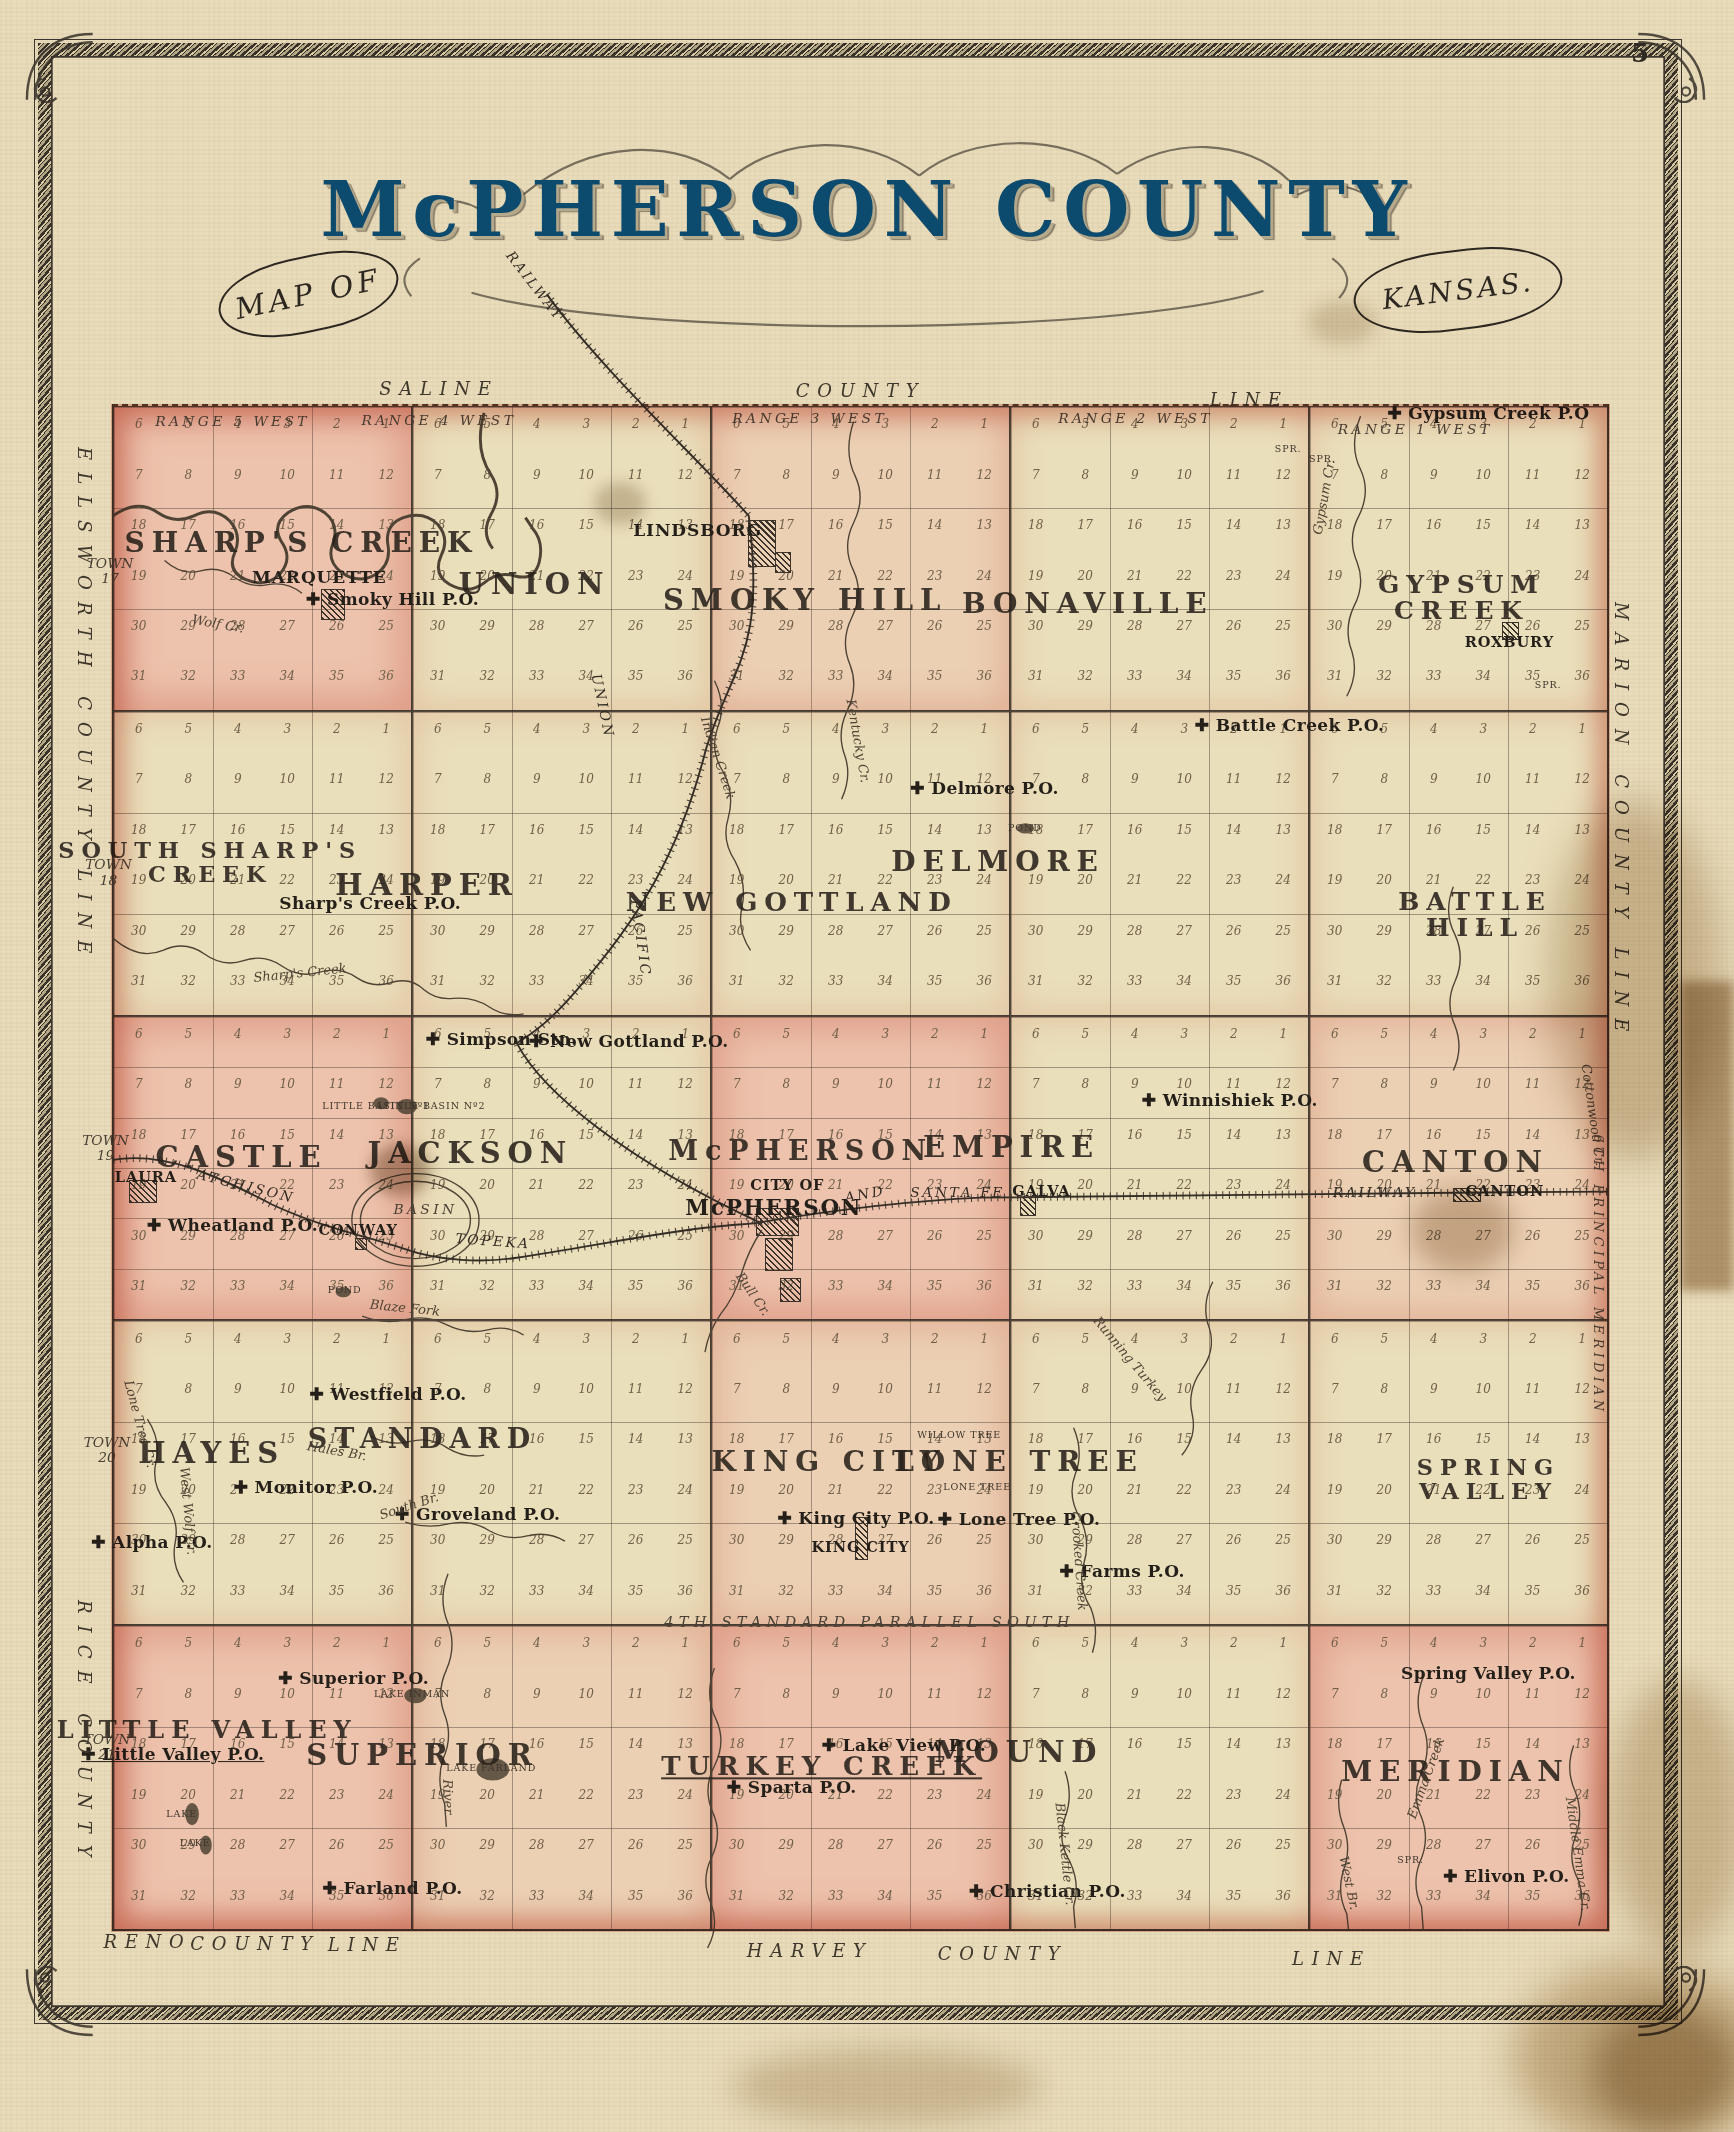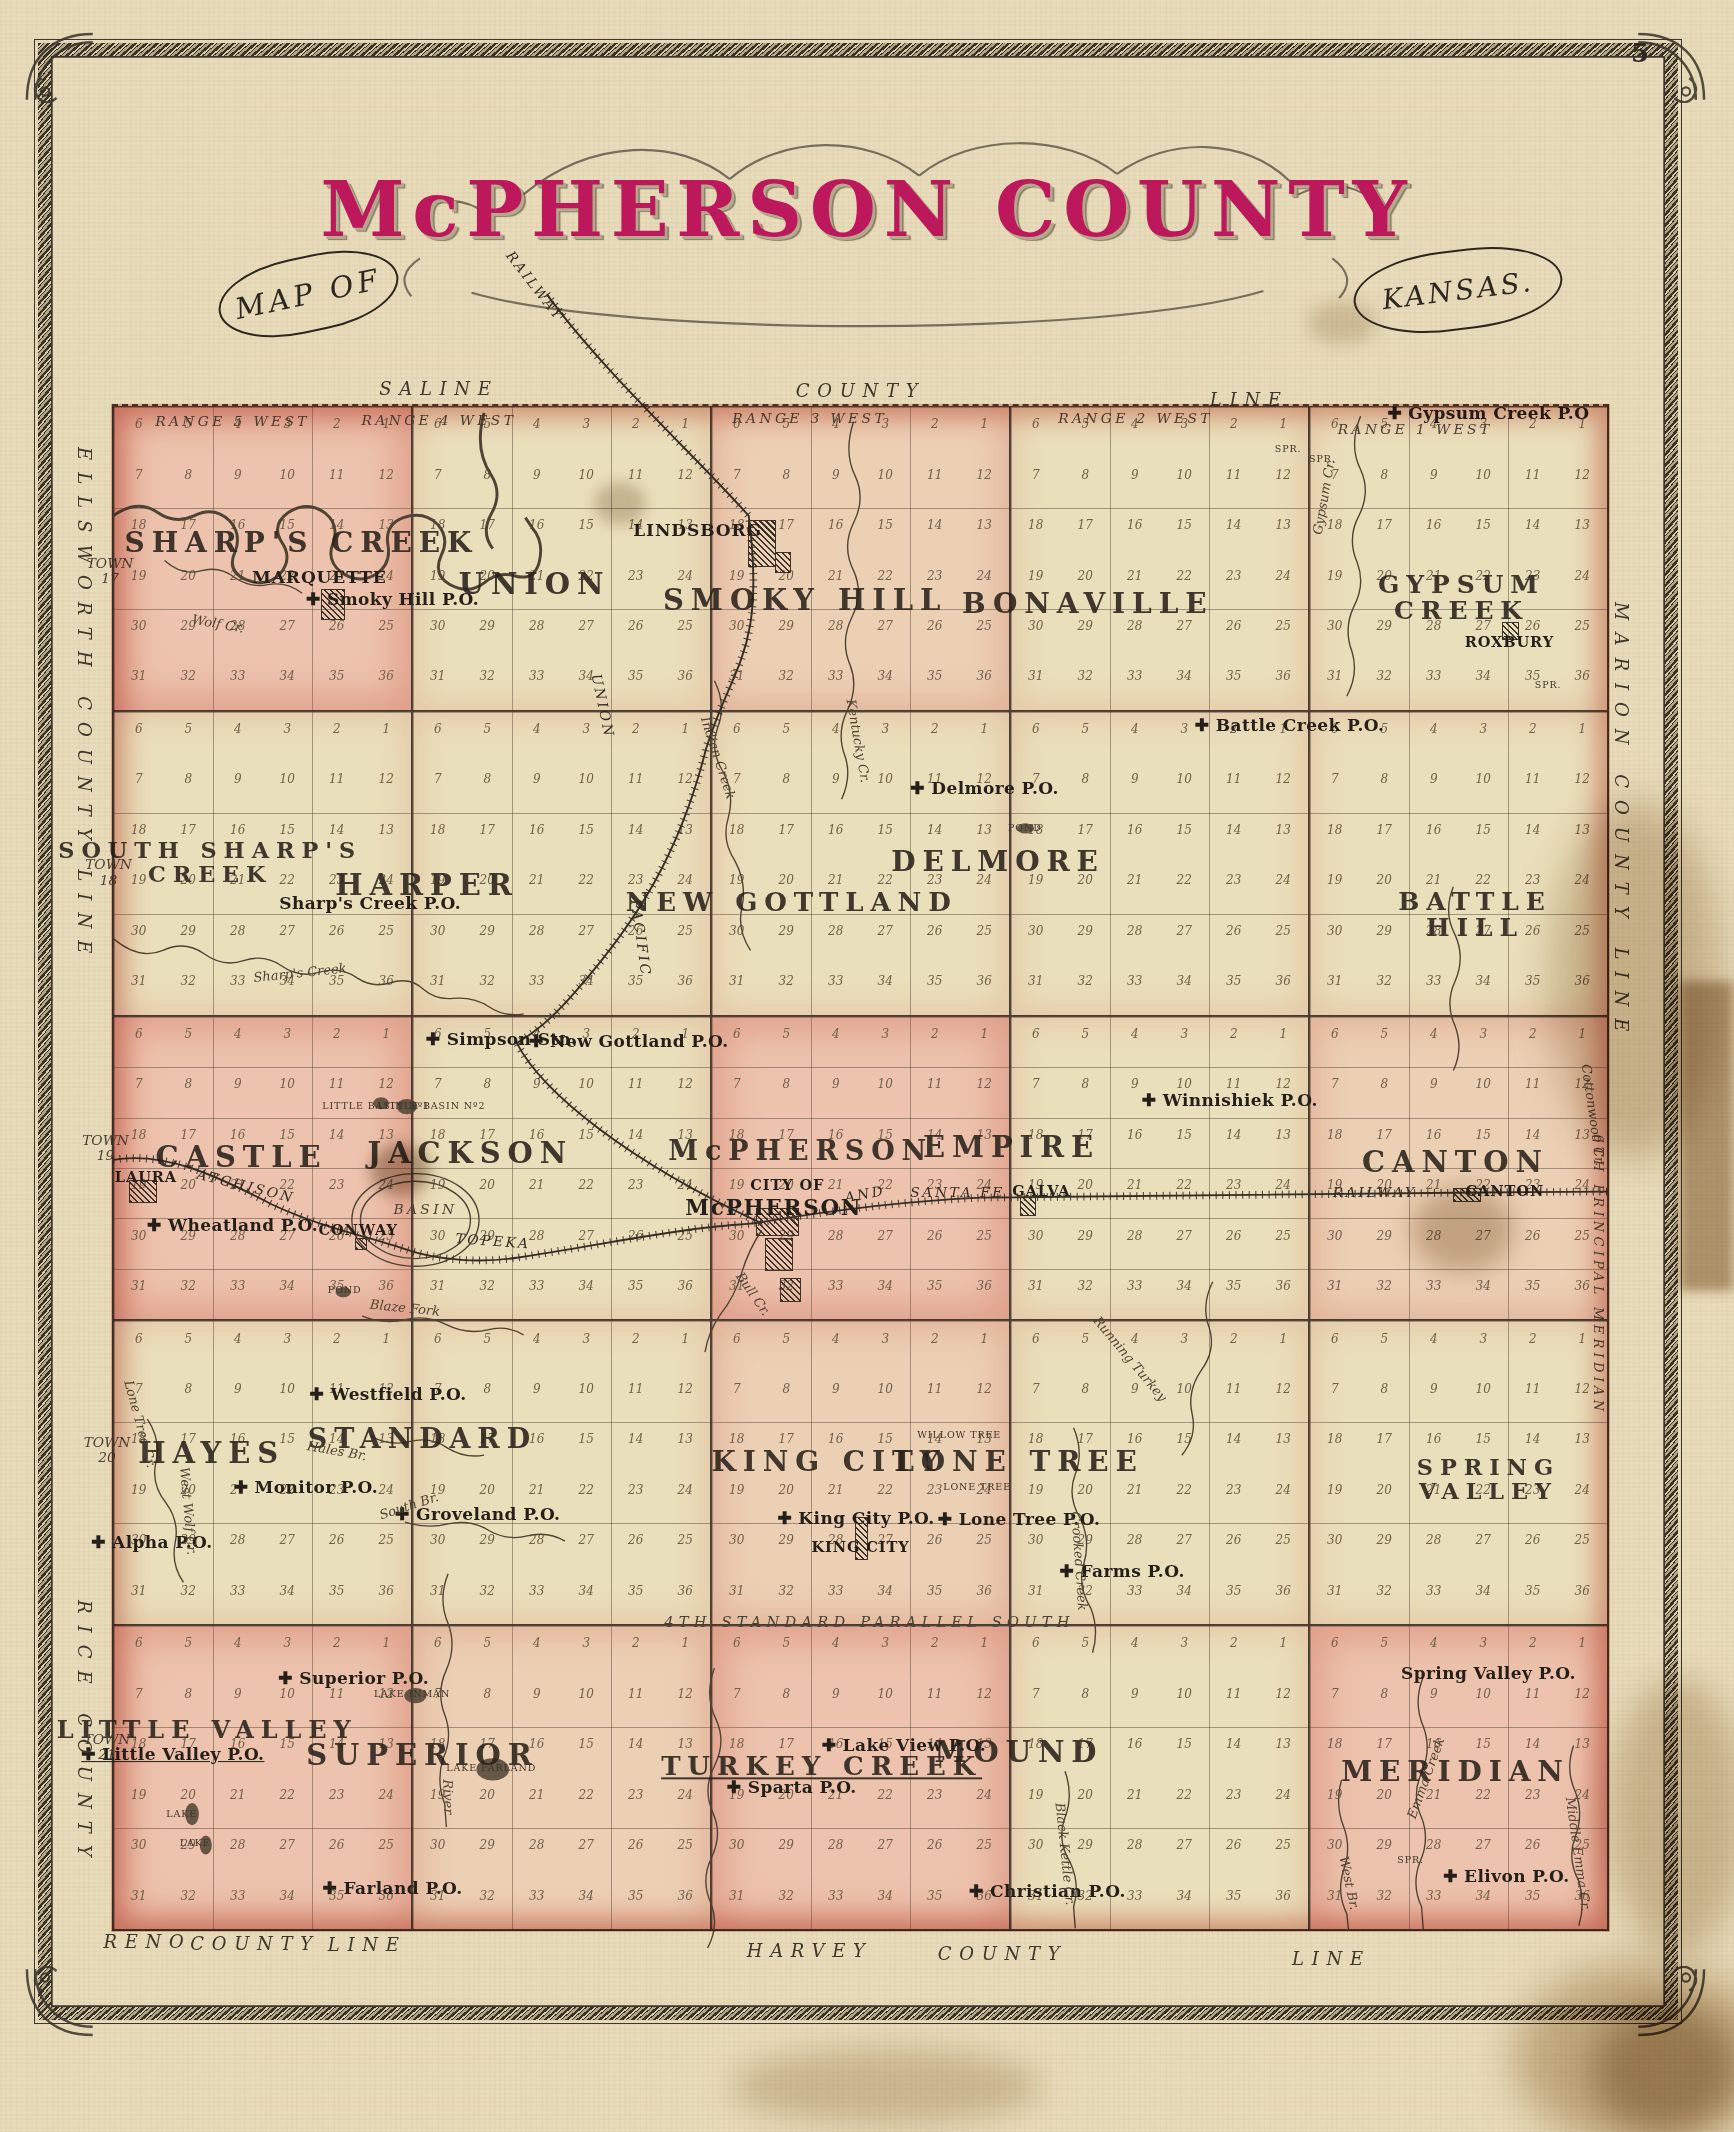--- a/index.html
+++ b/index.html
@@ -17,21 +17,21 @@
   .corner svg{width:100%;height:100%;}
   .c-tl{left:22.4px;top:29px;}
   .c-tr{right:26px;top:29px;transform:scaleX(-1);}
   .c-bl{left:22.4px;bottom:93px;transform:scaleY(-1);}
   .c-br{right:26px;bottom:93px;transform:scale(-1,-1);}
   .pagenum{position:absolute;left:1631px;top:38px;font-size:26px;font-weight:bold;color:#2f2a23;}
   
   .titleblock{position:absolute;left:0;right:0;top:160px;text-align:center;pointer-events:none;}
   .kicker{font-size:38px;font-weight:bold;letter-spacing:13px;color:#2c2720;
           text-shadow:0.9px 0.9px 0 #a3957a;}
-  .maintitle{margin-top:5.2px;font-size:76px;font-weight:bold;letter-spacing:7.7px;color:#be185d;
+  .maintitle{margin-top:5.2px;font-size:76px;font-weight:bold;letter-spacing:7.7px;color:#0c4a6e;
           text-shadow:2.6px 2.6px 0 #b5a98c,4.3px 4.3px 0.9px rgba(62,53,42,.55);}
   .flourish{position:absolute;left:265px;top:112px;width:1205px;height:241px;pointer-events:none;opacity:.8;}
   .scroll{position:absolute;border:2.6px solid #2c2720;border-radius:50% / 58%;
           display:flex;align-items:center;justify-content:center;font-style:italic;
           color:#2c2720;background:transparent;}
   .scroll.mapof{left:217px;top:256px;width:179px;height:72px;transform:rotate(-12deg);
           font-size:29px;letter-spacing:4.3px;}
   .scroll.kansas{left:1353px;top:250px;width:206px;height:76px;transform:rotate(-7deg);
           font-size:27.5px;letter-spacing:3.4px;}
   

